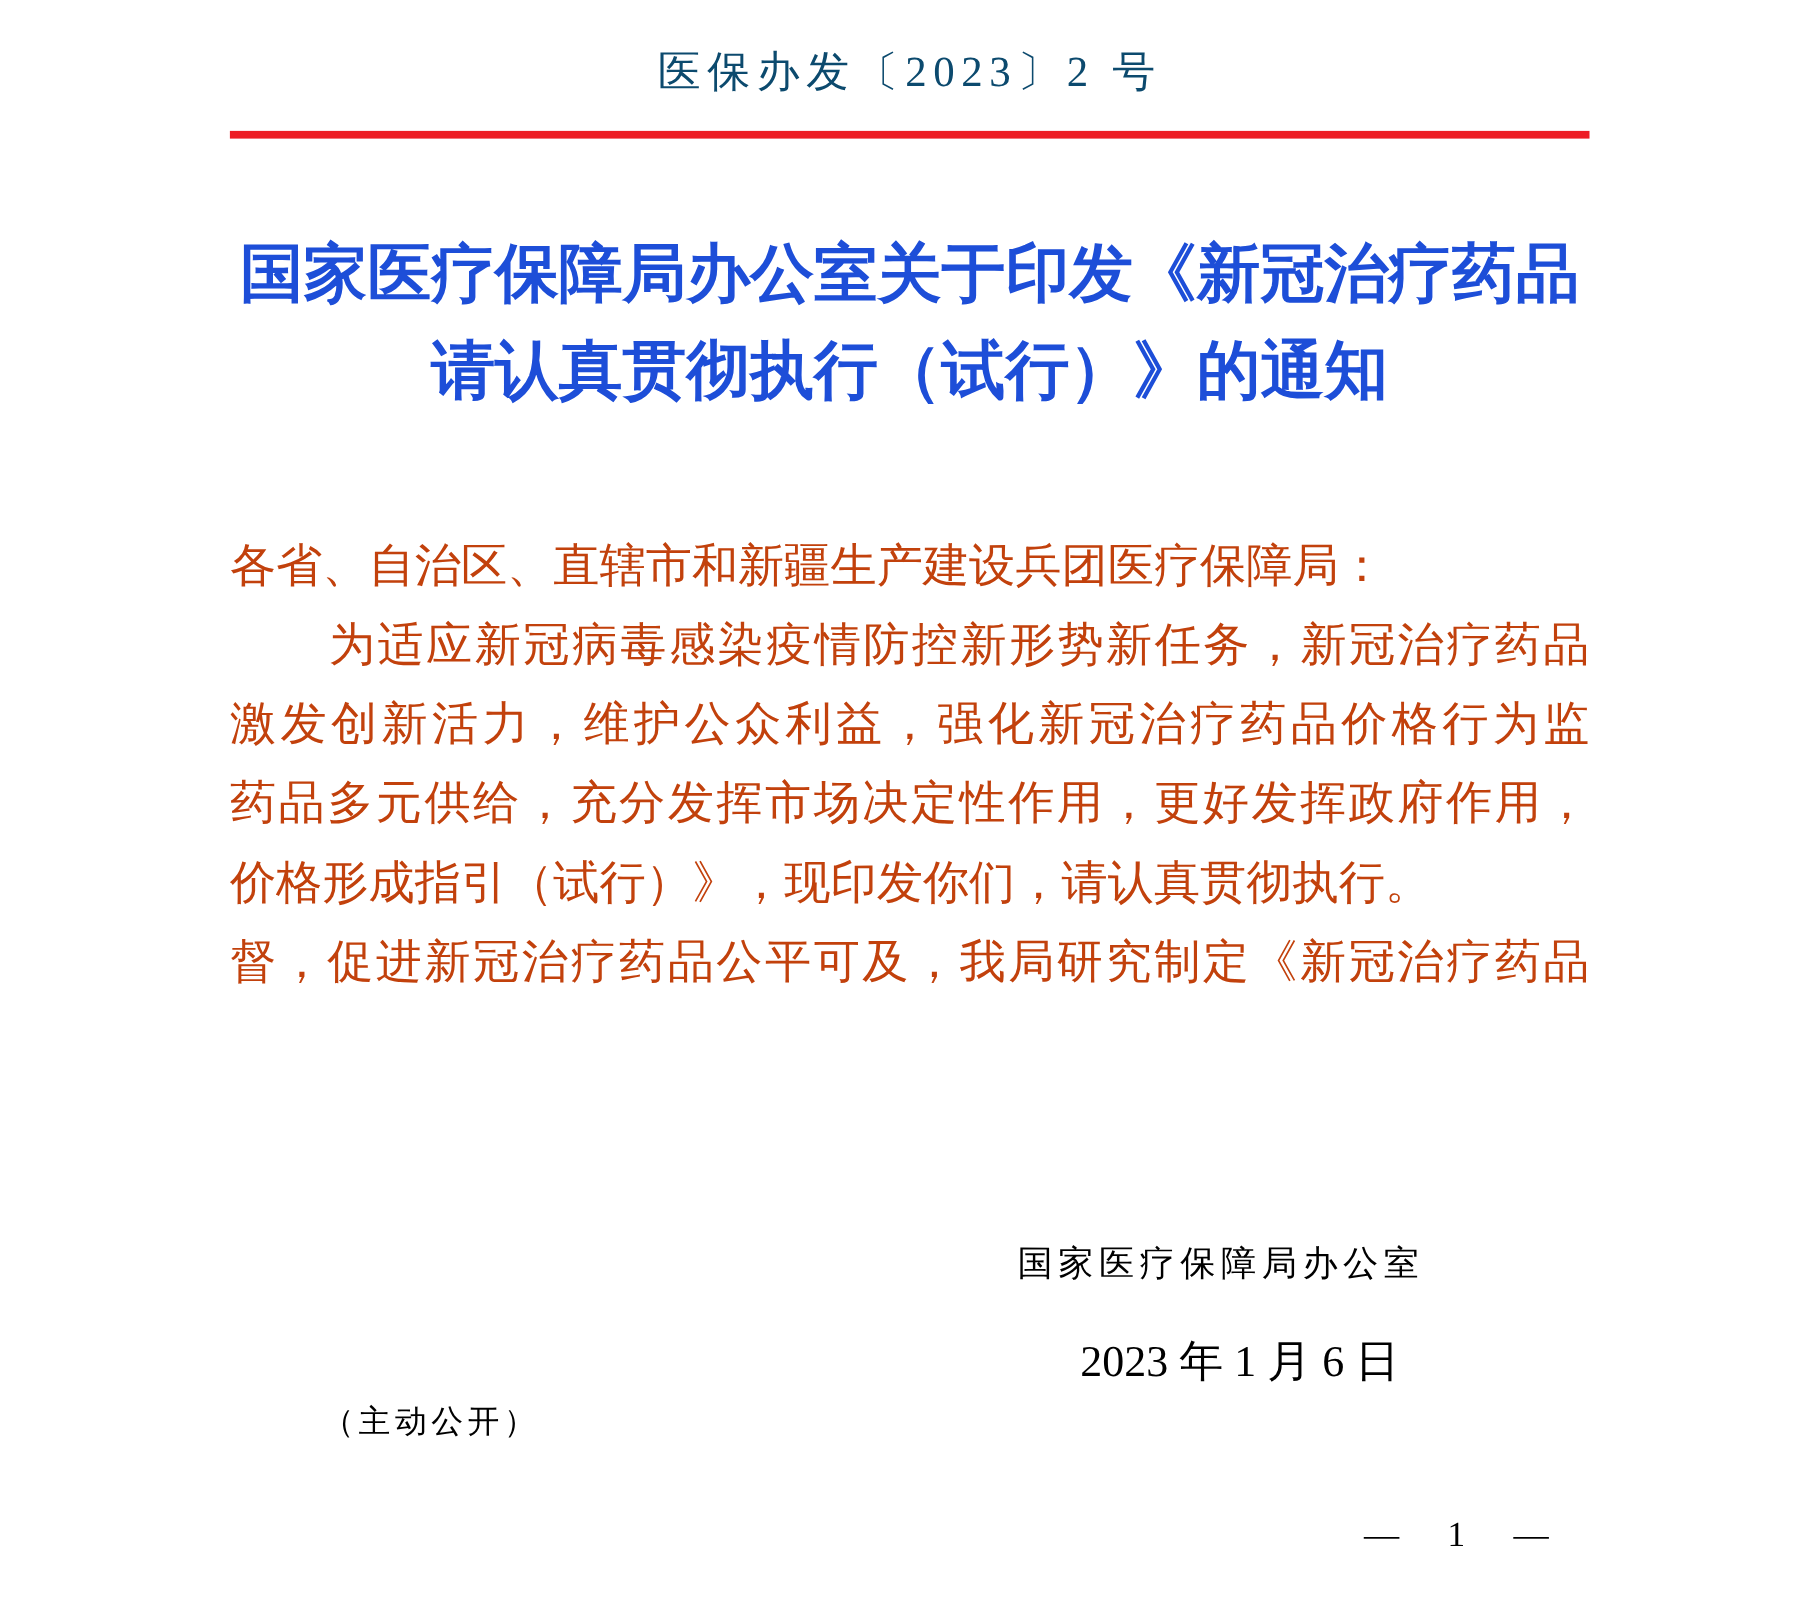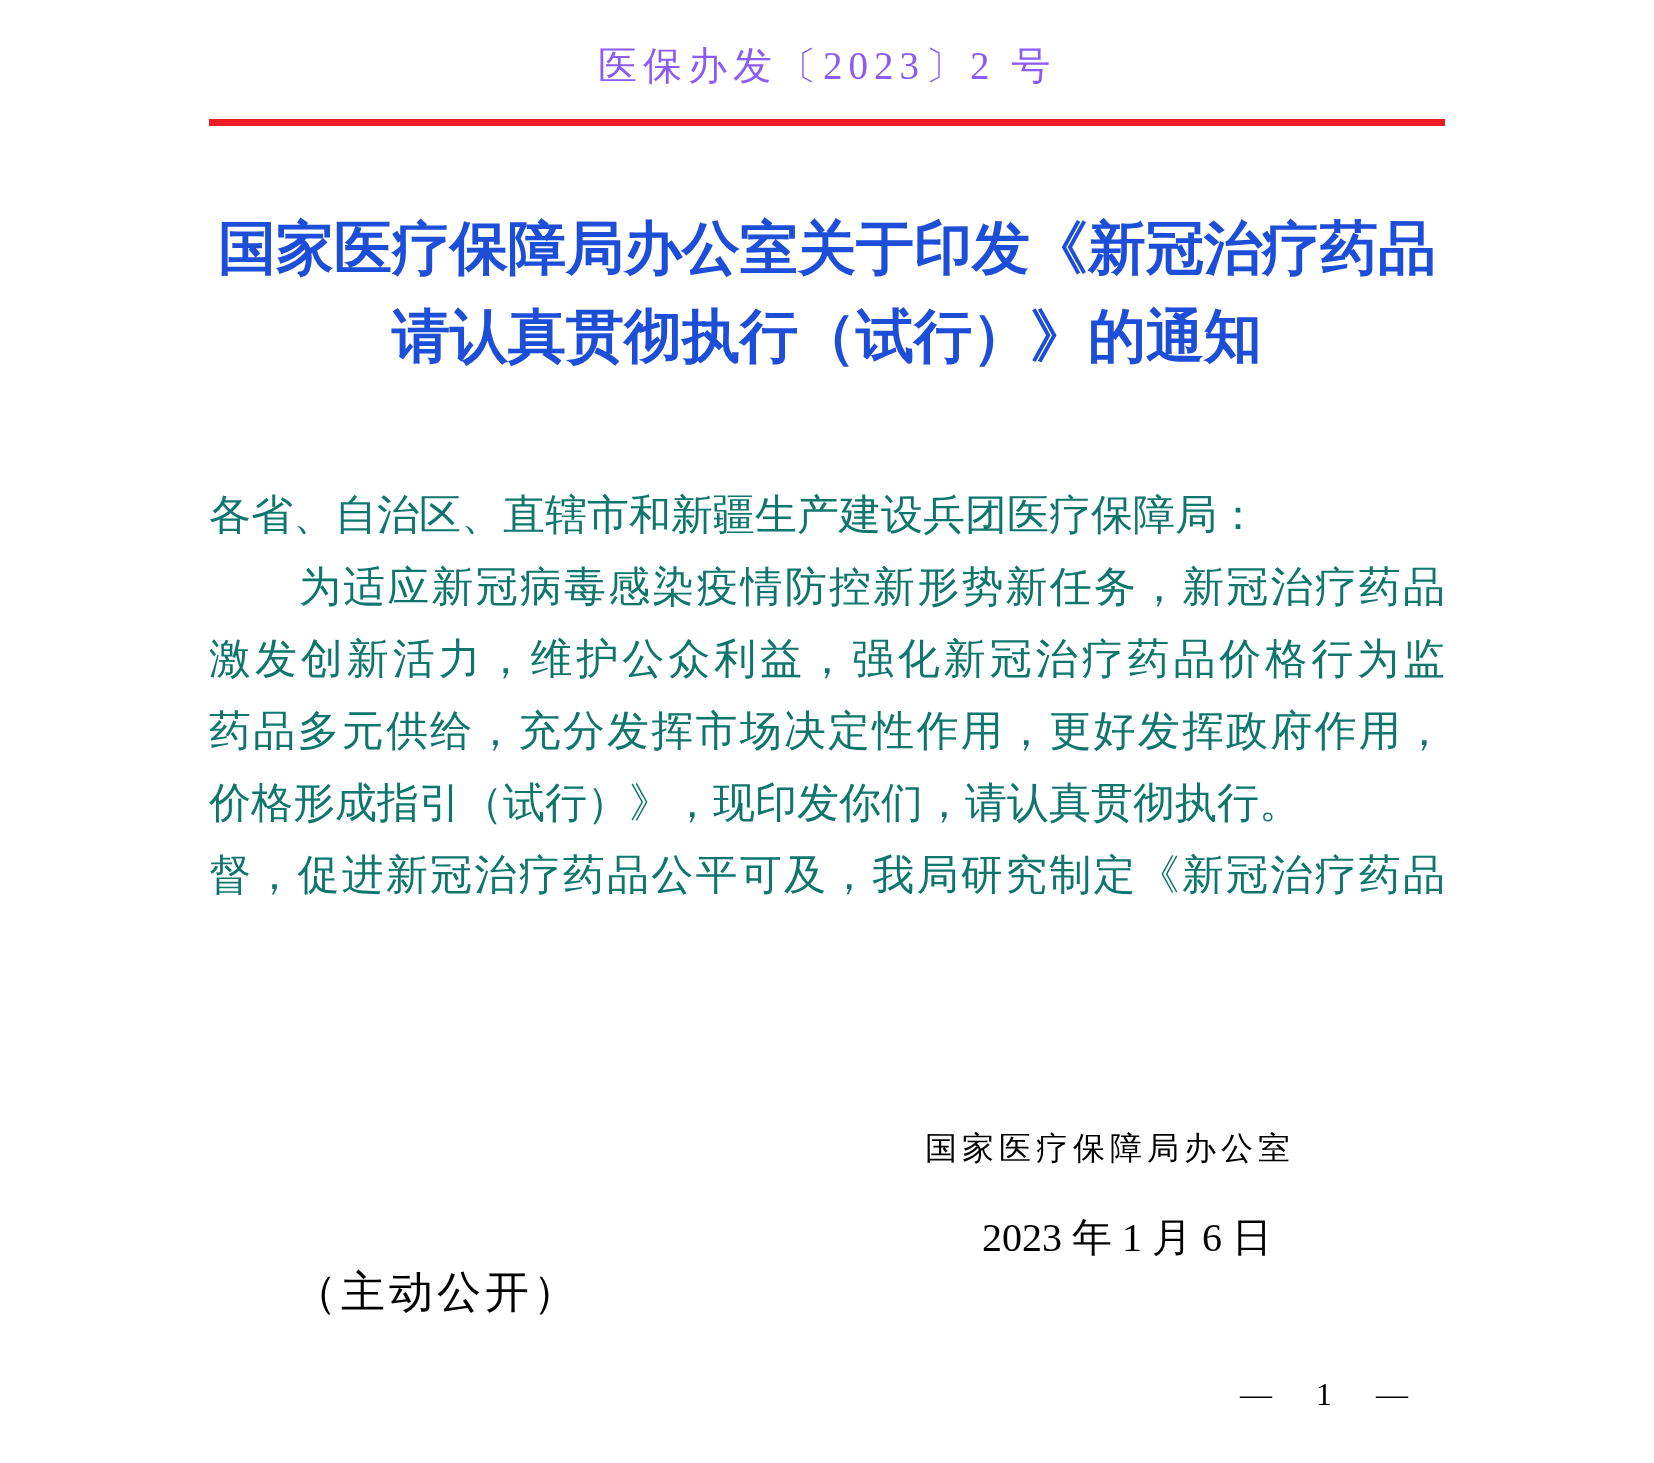--- a/index.html
+++ b/index.html
@@ -19,21 +19,21 @@
   
   .doc-number {
     position: absolute;
     top: 42px;
     left: 0;
     width: 1654px;
     text-align: center;
     font-size: 39px;
     line-height: 48px;
     letter-spacing: 6px;
-    color: #8b5cf6;
+    color: #0c4a6e;
     white-space: pre;
   }
   
   .red-rule {
     position: absolute;
     top: 119px;
     left: 209px;
     width: 1236px;
     height: 7px;
   }
@@ -49,21 +49,21 @@
     line-height: 88px;
     color: #1d4ed8;
   }
   
   .body-block {
     position: absolute;
     top: 479px;
     left: 209px;
     width: 1236px;
     font-size: 42px;
-    color: #0f766e;
+    color: #c2410c;
   }
   .body-line {
     line-height: 72px;
     height: 72px;
     white-space: nowrap;
   }
   .body-line.stretch {
     white-space: normal;
     text-align: justify;
     text-align-last: justify;
@@ -94,21 +94,21 @@
     text-align: left;
     font-size: 40px;
     line-height: 52px;
     white-space: pre;
   }
   
   .disclosure {
     position: absolute;
     top: 1266px;
     left: 293px;
-    font-size: 44px;
+    font-size: 29px;
     line-height: 54px;
     letter-spacing: 4px;
     white-space: pre;
   }
   .page-number {
     position: absolute;
     top: 1374px;
     left: 1240px;
     width: 160px;
     text-align: center;

